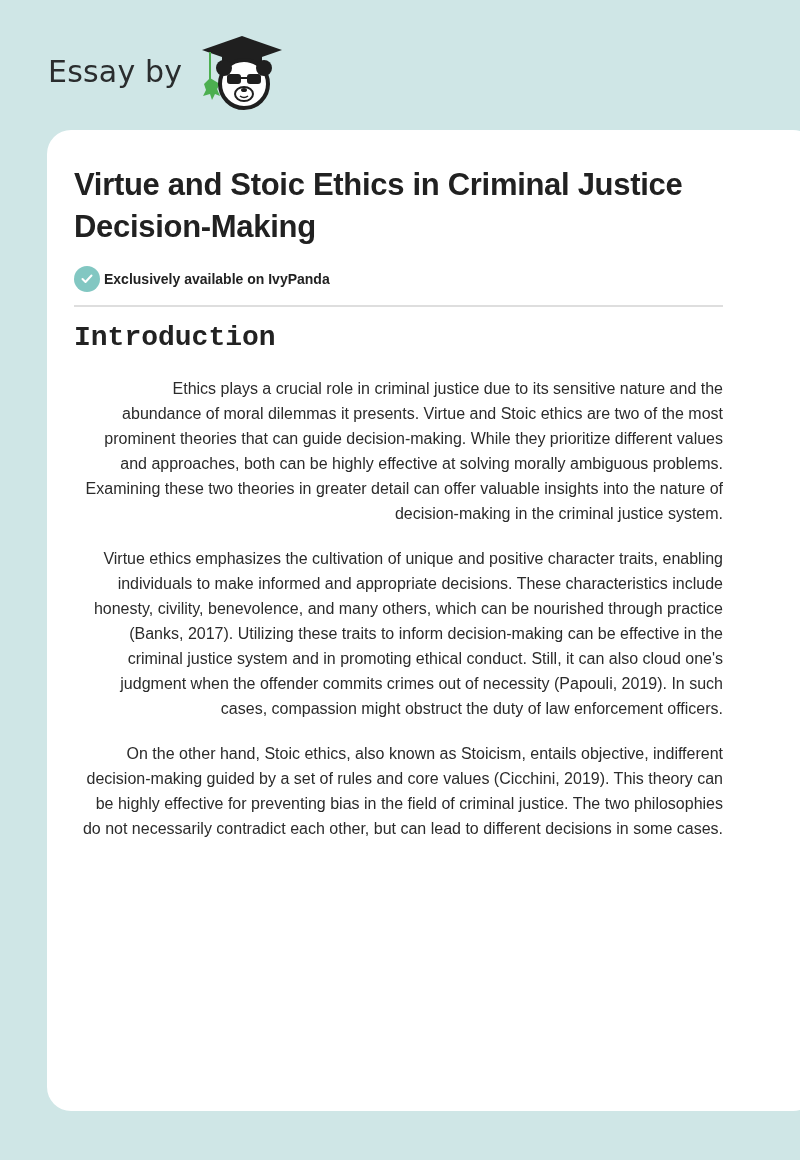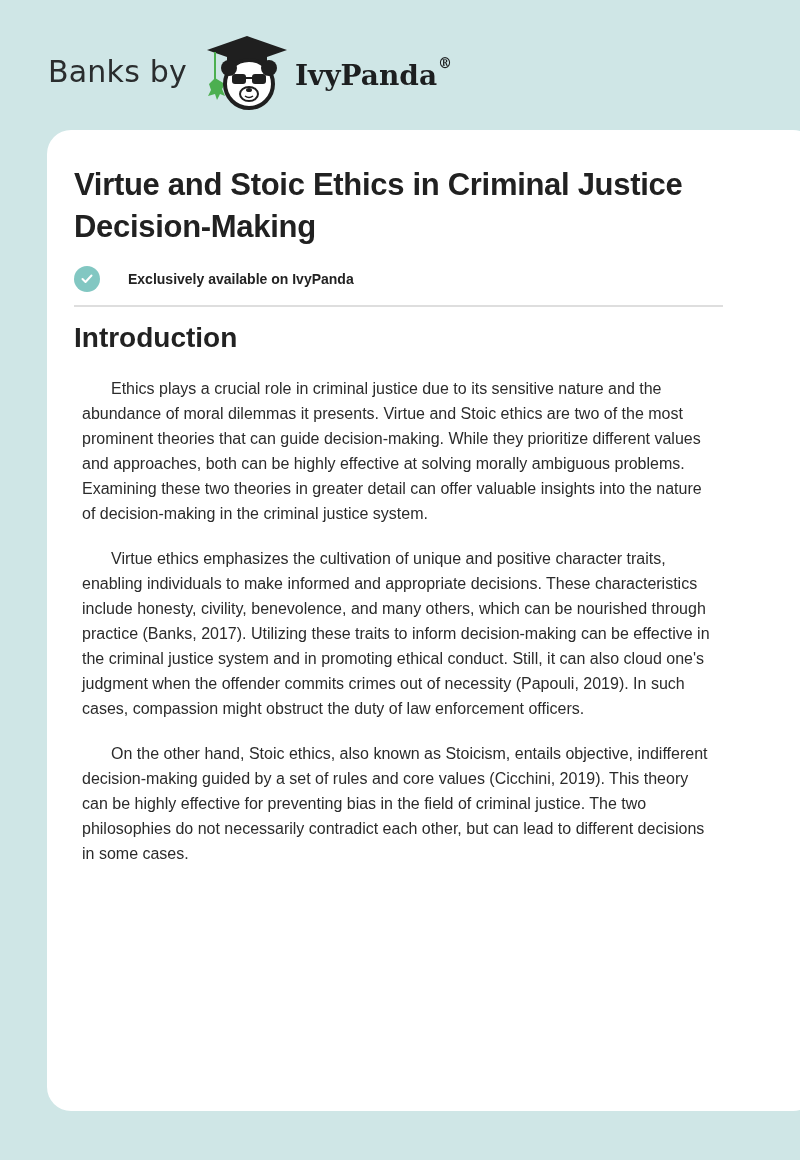--- a/index.html
+++ b/index.html
@@ -73,21 +73,20 @@
       line-height: 42px;
       font-weight: bold;
       color: #212121;
       letter-spacing: -0.3px;
     }
     .exclusive {
       display: flex;
       align-items: center;
       margin-top: 17px;
       height: 28px;
-      gap: 24px;
     }
     .check {
       width: 26px;
       height: 26px;
       border-radius: 50%;
       background: #82c7c2;
       display: flex;
       align-items: center;
       justify-content: center;
       margin-right: 4px;
@@ -103,35 +102,36 @@
       background: #dedede;
     }
     h2 {
       margin: 0;
       font-size: 28px;
       line-height: 36px;
       font-weight: bold;
       color: #222222;
     }
     .section-intro h2 { margin-top: 22px; }
-    .section h2 { margin-top: 13px; }
+    .section h2 { margin-top: 13px; font-family: Liberation Mono, monospace; }
     p {
-      margin: 8px;
+      margin: 0;
       margin-top: 20px;
       font-size: 16px;
       line-height: 25px;
       color: #2b2b2b;
       text-indent: 29px;
+      text-align: right;
     }
   </style>
 </head>
 <body>
 
 <div class="header">
-  <span class="essay-by">Banks by</span>
+  <span class="essay-by">Essay by</span>
   <div class="logo-mark">
     <svg width="84" height="76" viewBox="0 0 84 76">
 
       <polygon points="42,2 82,16 42,30 2,16" fill="#1f1f1f"></polygon>
       <rect x="22" y="18" width="40" height="14" fill="#1f1f1f"></rect>
 
       <line x1="10" y1="18" x2="10" y2="46" stroke="#4caf50" stroke-width="2"></line>
 
       <path d="M10,44 L4,50 L6,56 L3,62 L10,60 L12,66 L15,60 L20,62 L17,55 L20,50 Z" fill="#4caf50"></path>
 
@@ -142,21 +142,20 @@
 
       <rect x="27" y="40" width="14" height="10" rx="3" fill="#1f1f1f"></rect>
       <rect x="47" y="40" width="14" height="10" rx="3" fill="#1f1f1f"></rect>
       <line x1="41" y1="44" x2="47" y2="44" stroke="#1f1f1f" stroke-width="2"></line>
 
       <ellipse cx="44" cy="60" rx="9" ry="7" fill="#ffffff" stroke="#1f1f1f" stroke-width="2"></ellipse>
       <ellipse cx="44" cy="56" rx="3" ry="2" fill="#1f1f1f"></ellipse>
       <path d="M40,62 Q44,65 48,62" stroke="#1f1f1f" stroke-width="1.5" fill="none"></path>
     </svg>
   </div>
-  <span class="brand"><span>IvyPanda</span><sup>®</sup></span>
 </div>
 
 <div class="card">
   <div class="content">
     <h1>Virtue and Stoic Ethics in Criminal Justice Decision-Making</h1>
 
     <div class="exclusive">
       <span class="check">
         <svg width="12" height="10" viewBox="0 0 12 10">
           <path d="M1.5,5 L4.5,8 L10.5,1.5" stroke="#ffffff" stroke-width="2" fill="none" stroke-linecap="round" stroke-linejoin="round"></path>

